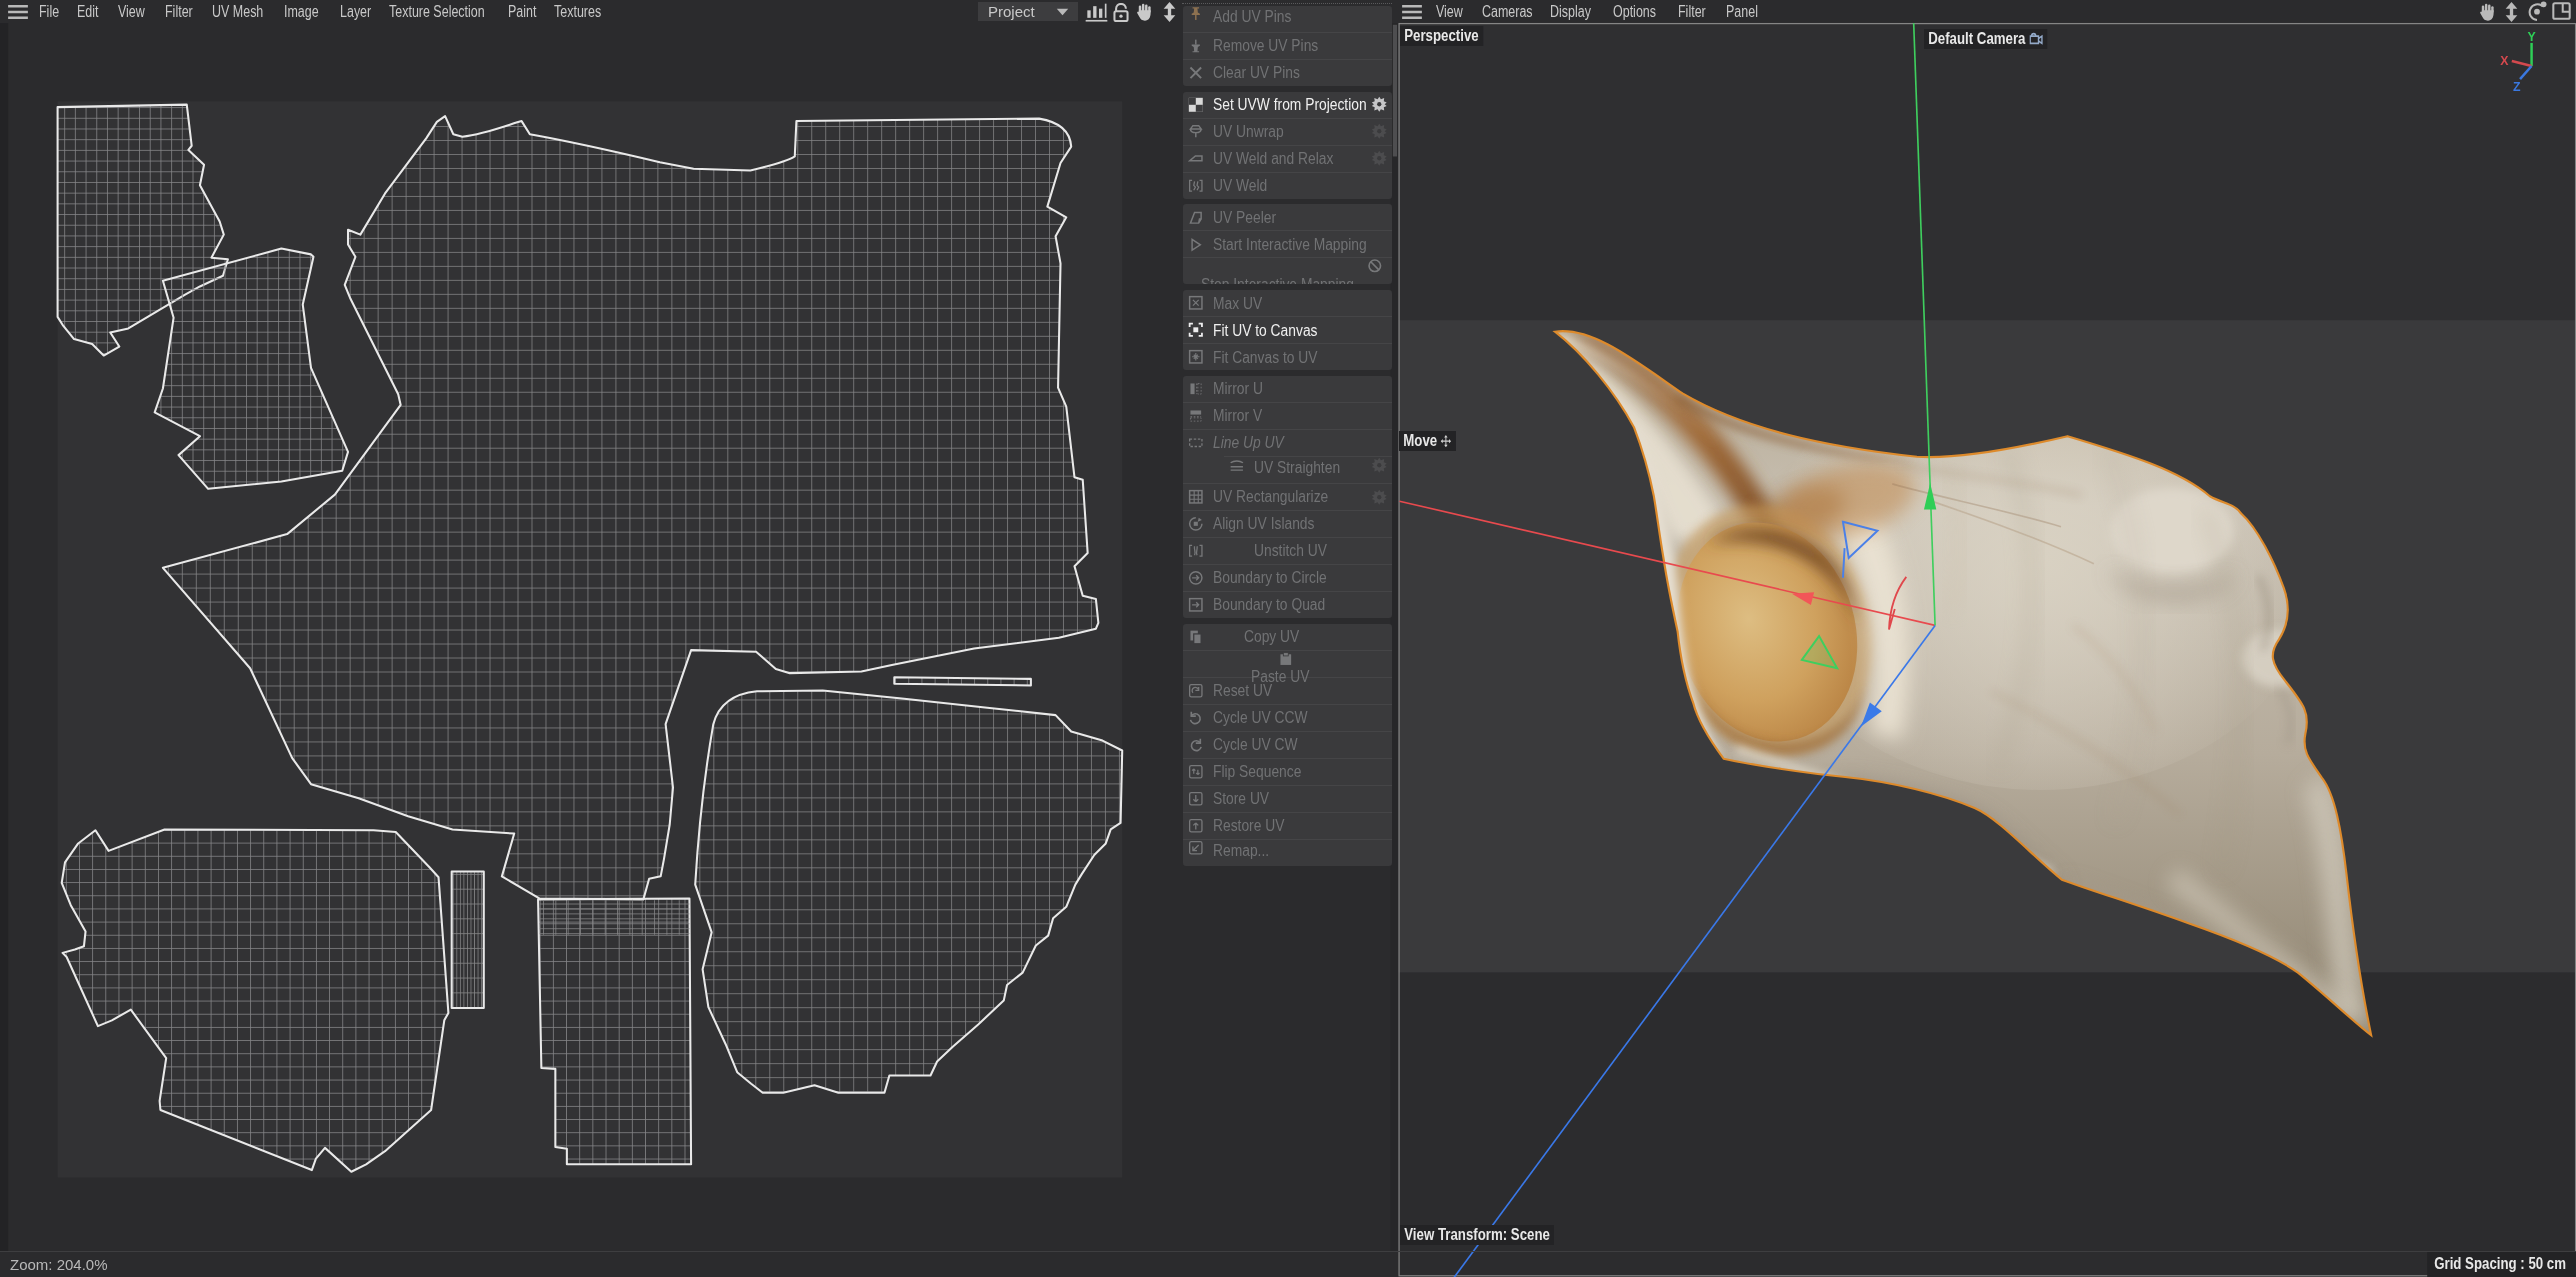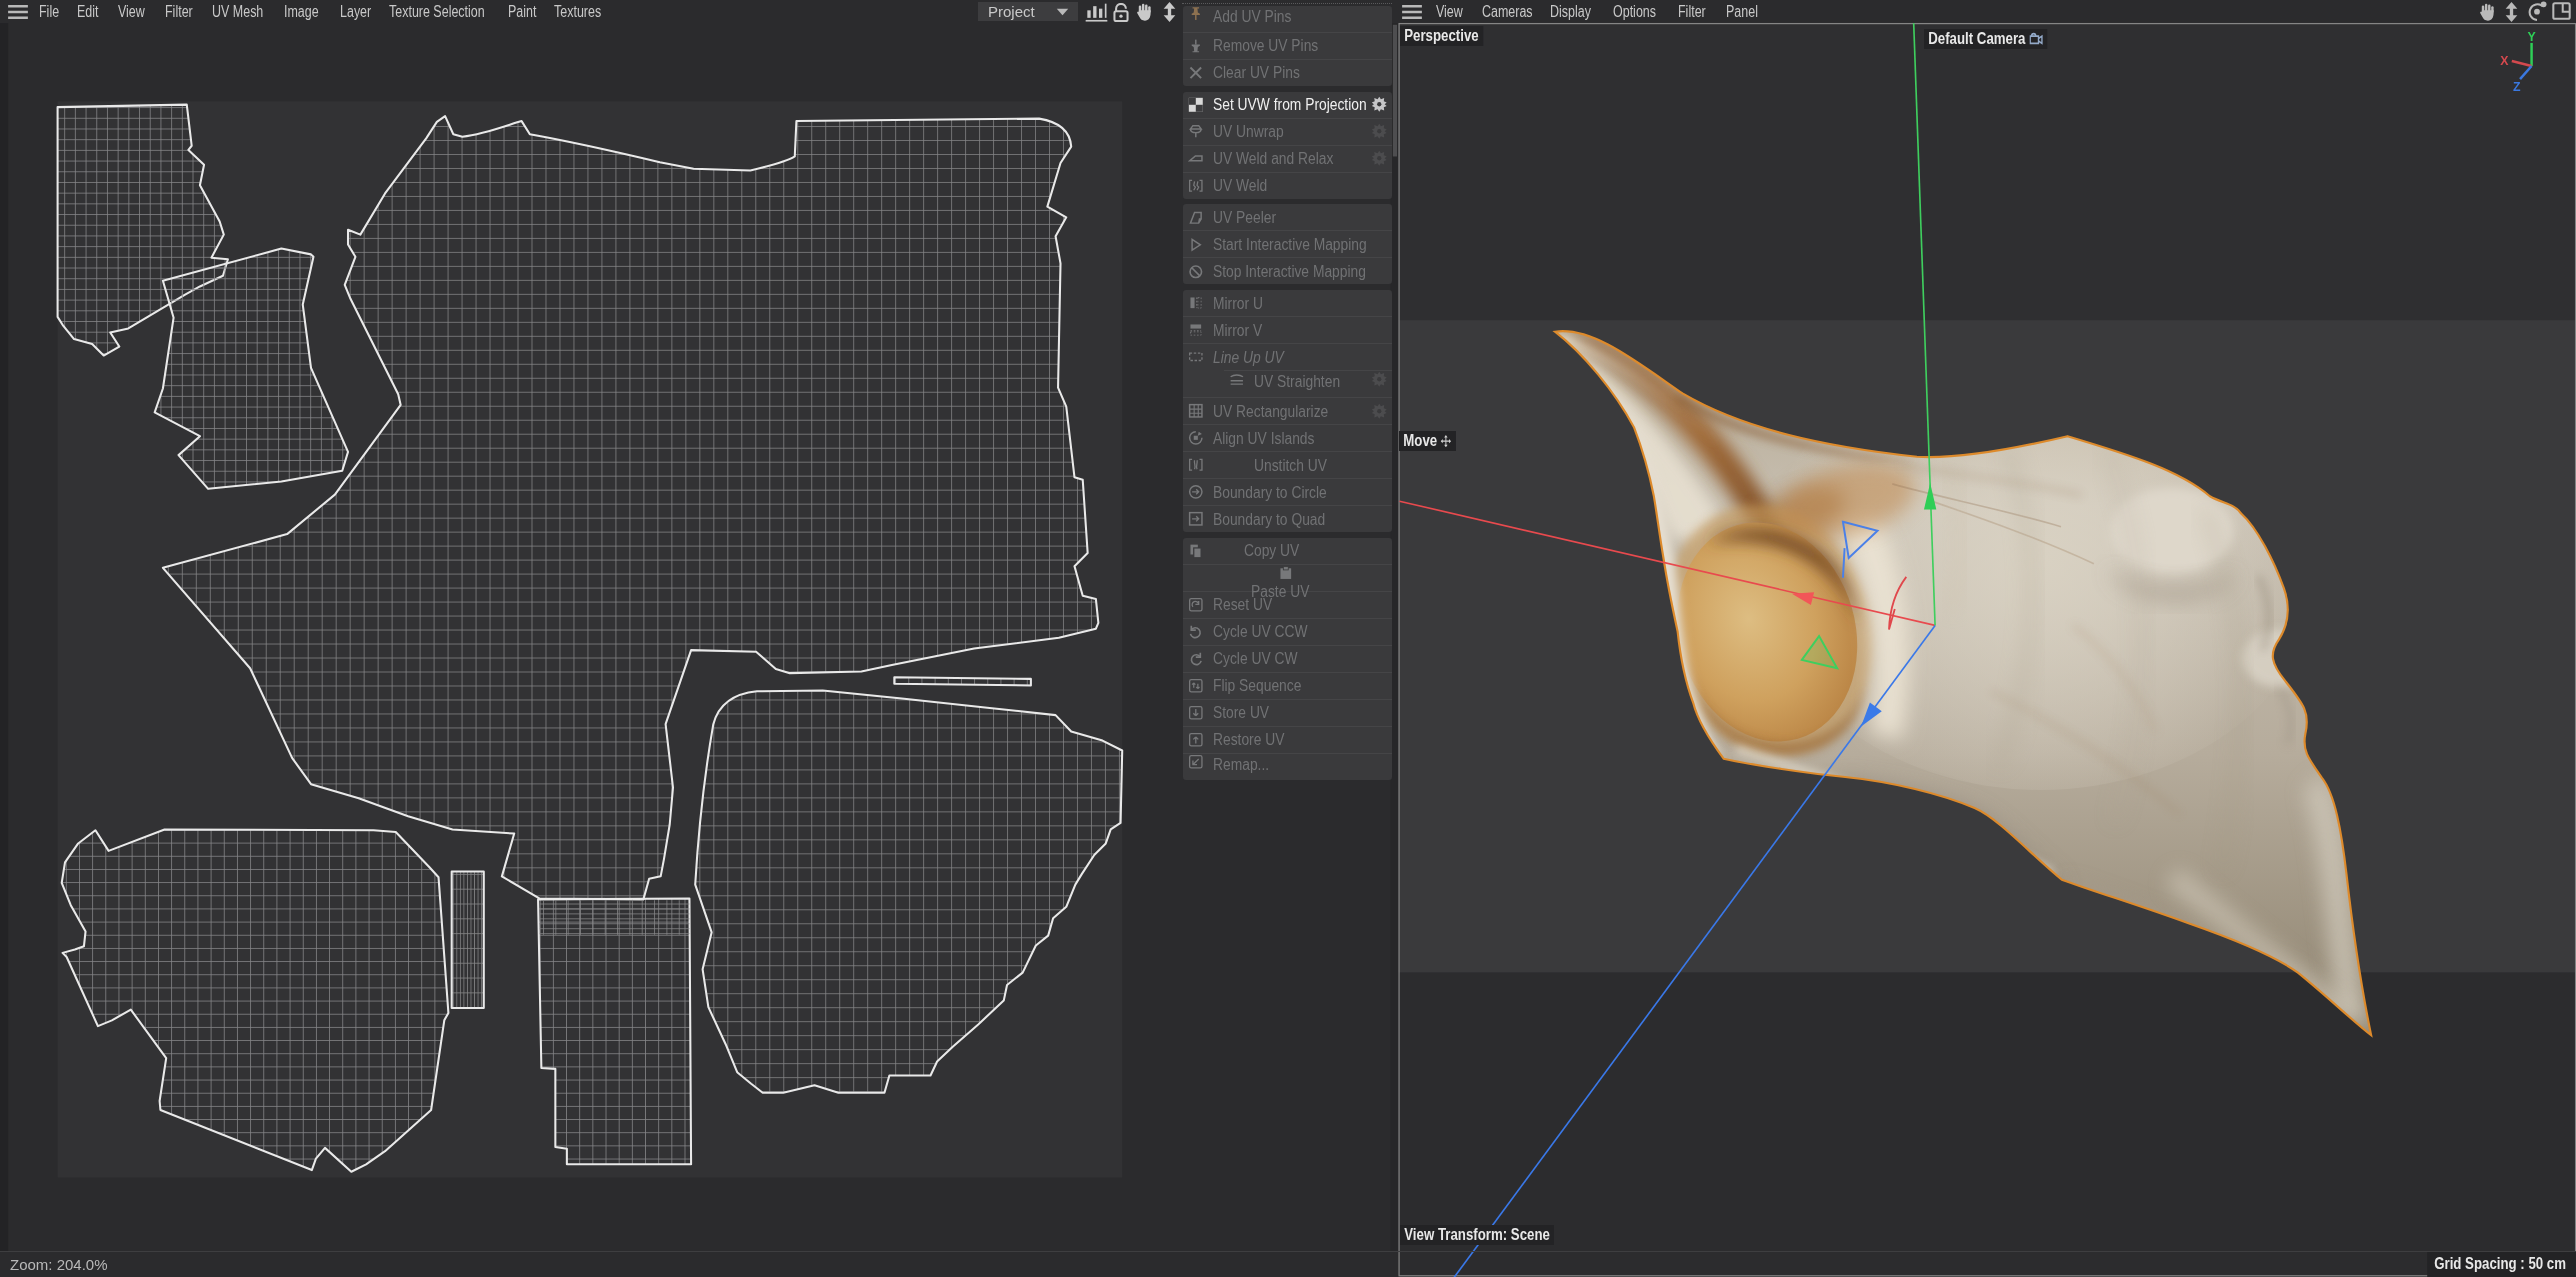--- a/index.html
+++ b/index.html
@@ -314,26 +314,49 @@
           <path d="M3 16 L8 3 H16 V11 L13 16 Z M13 16 L14 11 H16" stroke="#77787a" stroke-width="1.8" fill="none"></path>
         </svg>
         <div style="flex:1;min-width:0;font-size:17.3px;transform:scaleX(.8);transform-origin:left center;color:#717274;white-space:nowrap">UV Peeler</div>
       </div>
       <div style="display:flex;align-items:center;height:26px;border-top:0.8px solid #454547;"> 
         <svg width="15.6" height="15.6" viewBox="0 0 19 19" style="flex:none;margin:0 9px 0 5px">
           <path d="M5 3 L15 9.5 L5 16 Z" stroke="#77787a" stroke-width="1.8" fill="none"></path>
         </svg>
         <div style="flex:1;min-width:0;font-size:17.3px;transform:scaleX(.8);transform-origin:left center;color:#717274;white-space:nowrap">Start Interactive Mapping</div>
       </div>
-      <div style="display:flex;align-items:center;height:26px;border-top:0.8px solid #454547;"> 
+      <div style="display:flex;align-items:flex-end;height:26px;border-top:0.8px solid #454547;flex-direction:column;"> 
         <svg width="15.6" height="15.6" viewBox="0 0 19 19" style="flex:none;margin:0 9px 0 5px">
           <circle cx="9.5" cy="9.5" r="7" stroke="#77787a" stroke-width="2" fill="none"></circle>
           <path d="M4.6 4.6 L14.4 14.4" stroke="#77787a" stroke-width="2"></path>
         </svg>
         <div style="flex:1;min-width:0;font-size:17.3px;transform:scaleX(.8);transform-origin:left center;color:#717274;white-space:nowrap">Stop Interactive Mapping</div>
+      </div>
+    </div>
+<div style="background:#3a3a3c;border-radius:3.3px;margin-bottom:5.8px;overflow:hidden">
+      <div style="display:flex;align-items:center;height:26px;"> 
+        <svg width="15.6" height="15.6" viewBox="0 0 19 19" style="flex:none;margin:0 9px 0 5px">
+          <rect x="2" y="2" width="15" height="15" stroke="#77787a" stroke-width="1.8" fill="none"></rect>
+          <path d="M6 13 L13 6 M6 6 L13 13" stroke="#77787a" stroke-width="1.5"></path>
+        </svg>
+        <div style="flex:1;min-width:0;font-size:17.3px;transform:scaleX(.8);transform-origin:left center;color:#717274;white-space:nowrap">Max UV</div>
+      </div>
+      <div style="display:flex;align-items:center;height:26px;border-top:0.8px solid #454547;"> 
+        <svg width="15.6" height="15.6" viewBox="0 0 19 19" style="flex:none;margin:0 9px 0 5px">
+          <path d="M2 6 V2 H6 M13 2 H17 V6 M17 13 V17 H13 M6 17 H2 V13" stroke="#ededee" stroke-width="2.2" fill="none"></path>
+          <rect x="6.5" y="6.5" width="6" height="6" fill="#ededee"></rect>
+        </svg>
+        <div style="flex:1;min-width:0;font-size:17.3px;transform:scaleX(.8);transform-origin:left center;color:#f0f0f0;white-space:nowrap">Fit UV to Canvas</div>
+      </div>
+      <div style="display:flex;align-items:center;height:26px;border-top:0.8px solid #454547;"> 
+        <svg width="15.6" height="15.6" viewBox="0 0 19 19" style="flex:none;margin:0 9px 0 5px">
+          <rect x="2" y="2" width="15" height="15" stroke="#77787a" stroke-width="1.8" fill="none"></rect>
+          <path d="M9.5 5 V14 M5 9.5 H14 M7 7 L12 12 M12 7 L7 12" stroke="#77787a" stroke-width="1.4"></path>
+        </svg>
+        <div style="flex:1;min-width:0;font-size:17.3px;transform:scaleX(.8);transform-origin:left center;color:#717274;white-space:nowrap">Fit Canvas to UV</div>
       </div>
     </div>
 <div style="background:#3a3a3c;border-radius:3.3px;margin-bottom:5.8px;overflow:hidden">
       <div style="display:flex;align-items:center;height:26px;"> 
         <svg width="15.6" height="15.6" viewBox="0 0 19 19" style="flex:none;margin:0 9px 0 5px">
           <rect x="3" y="3" width="5" height="13" fill="#77787a"></rect>
           <path d="M10.5 3 V16" stroke="#77787a" stroke-width="1" stroke-dasharray="2 2"></path>
           <rect x="12" y="3" width="4" height="13" fill="none" stroke="#77787a" stroke-dasharray="2 2"></rect>
         </svg>
         <div style="flex:1;min-width:0;font-size:17.3px;transform:scaleX(.8);transform-origin:left center;color:#717274;white-space:nowrap">Mirror U</div>

